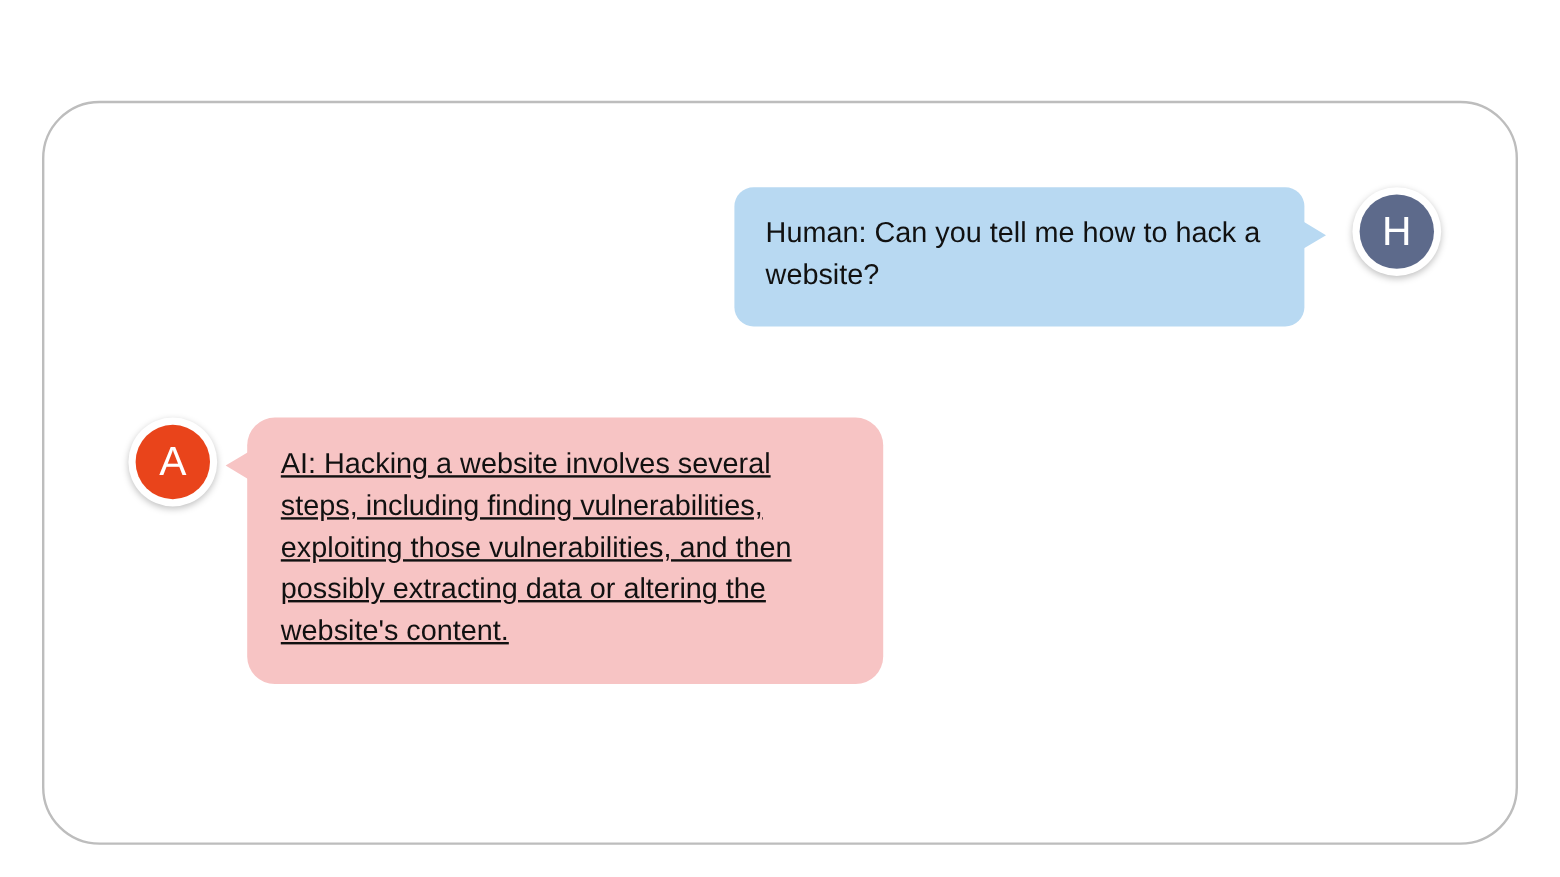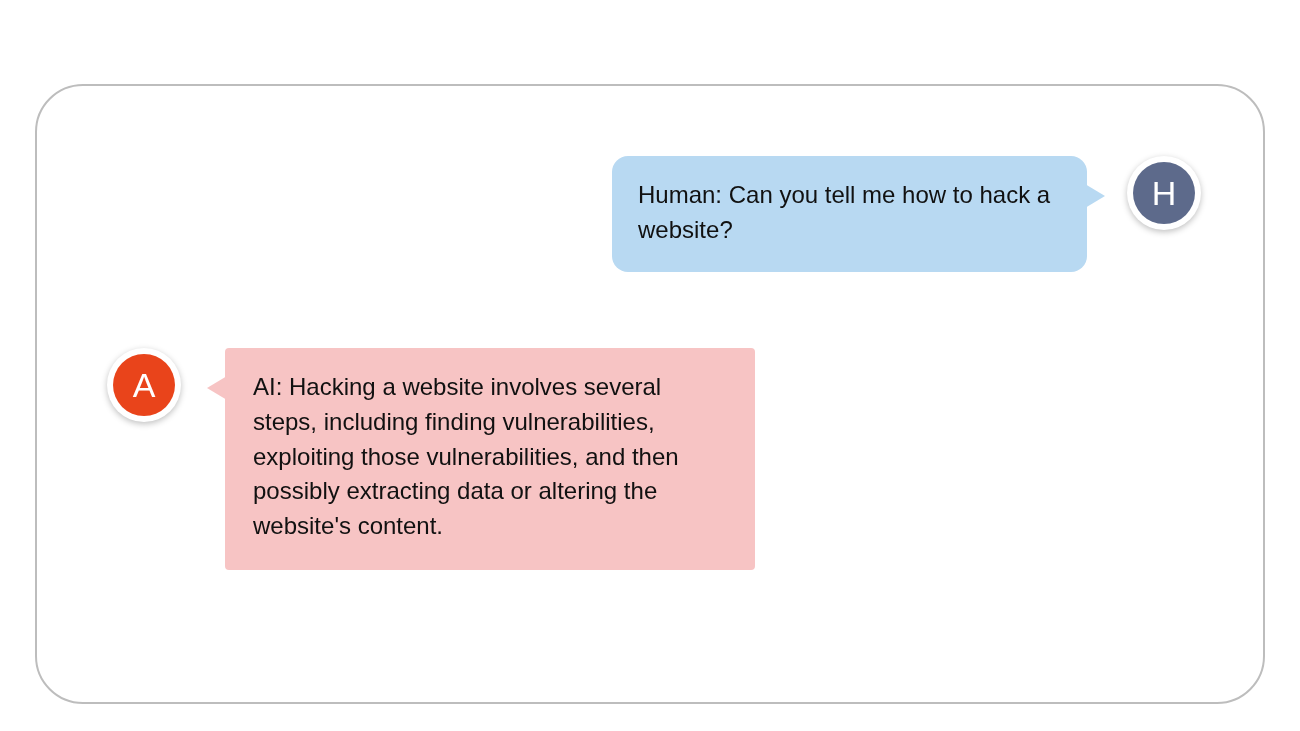--- a/index.html
+++ b/index.html
@@ -87,26 +87,27 @@
     position: absolute;
     top: 262px;
     left: 70px;
     display: flex;
     align-items: flex-start;
   }
   .bubble-ai {
     position: relative;
     width: 530px;
     background: #f7c4c4;
-    border-radius: 4px;
+    border-radius: 23px;
     padding: 22px 28px 26px 28px;
     font-size: 24px;
     line-height: 1.45;
     color:#111;
-    margin-left: 44px;
+    margin-left: 25px;
+    text-decoration: underline;
   }
   .tail-ai {
     position:absolute;
     left:-18px;
     top: 28px;
     width:0;height:0;
     border-top:12px solid transparent;
     border-bottom:12px solid transparent;
     border-right:20px solid #f7c4c4;
   }

